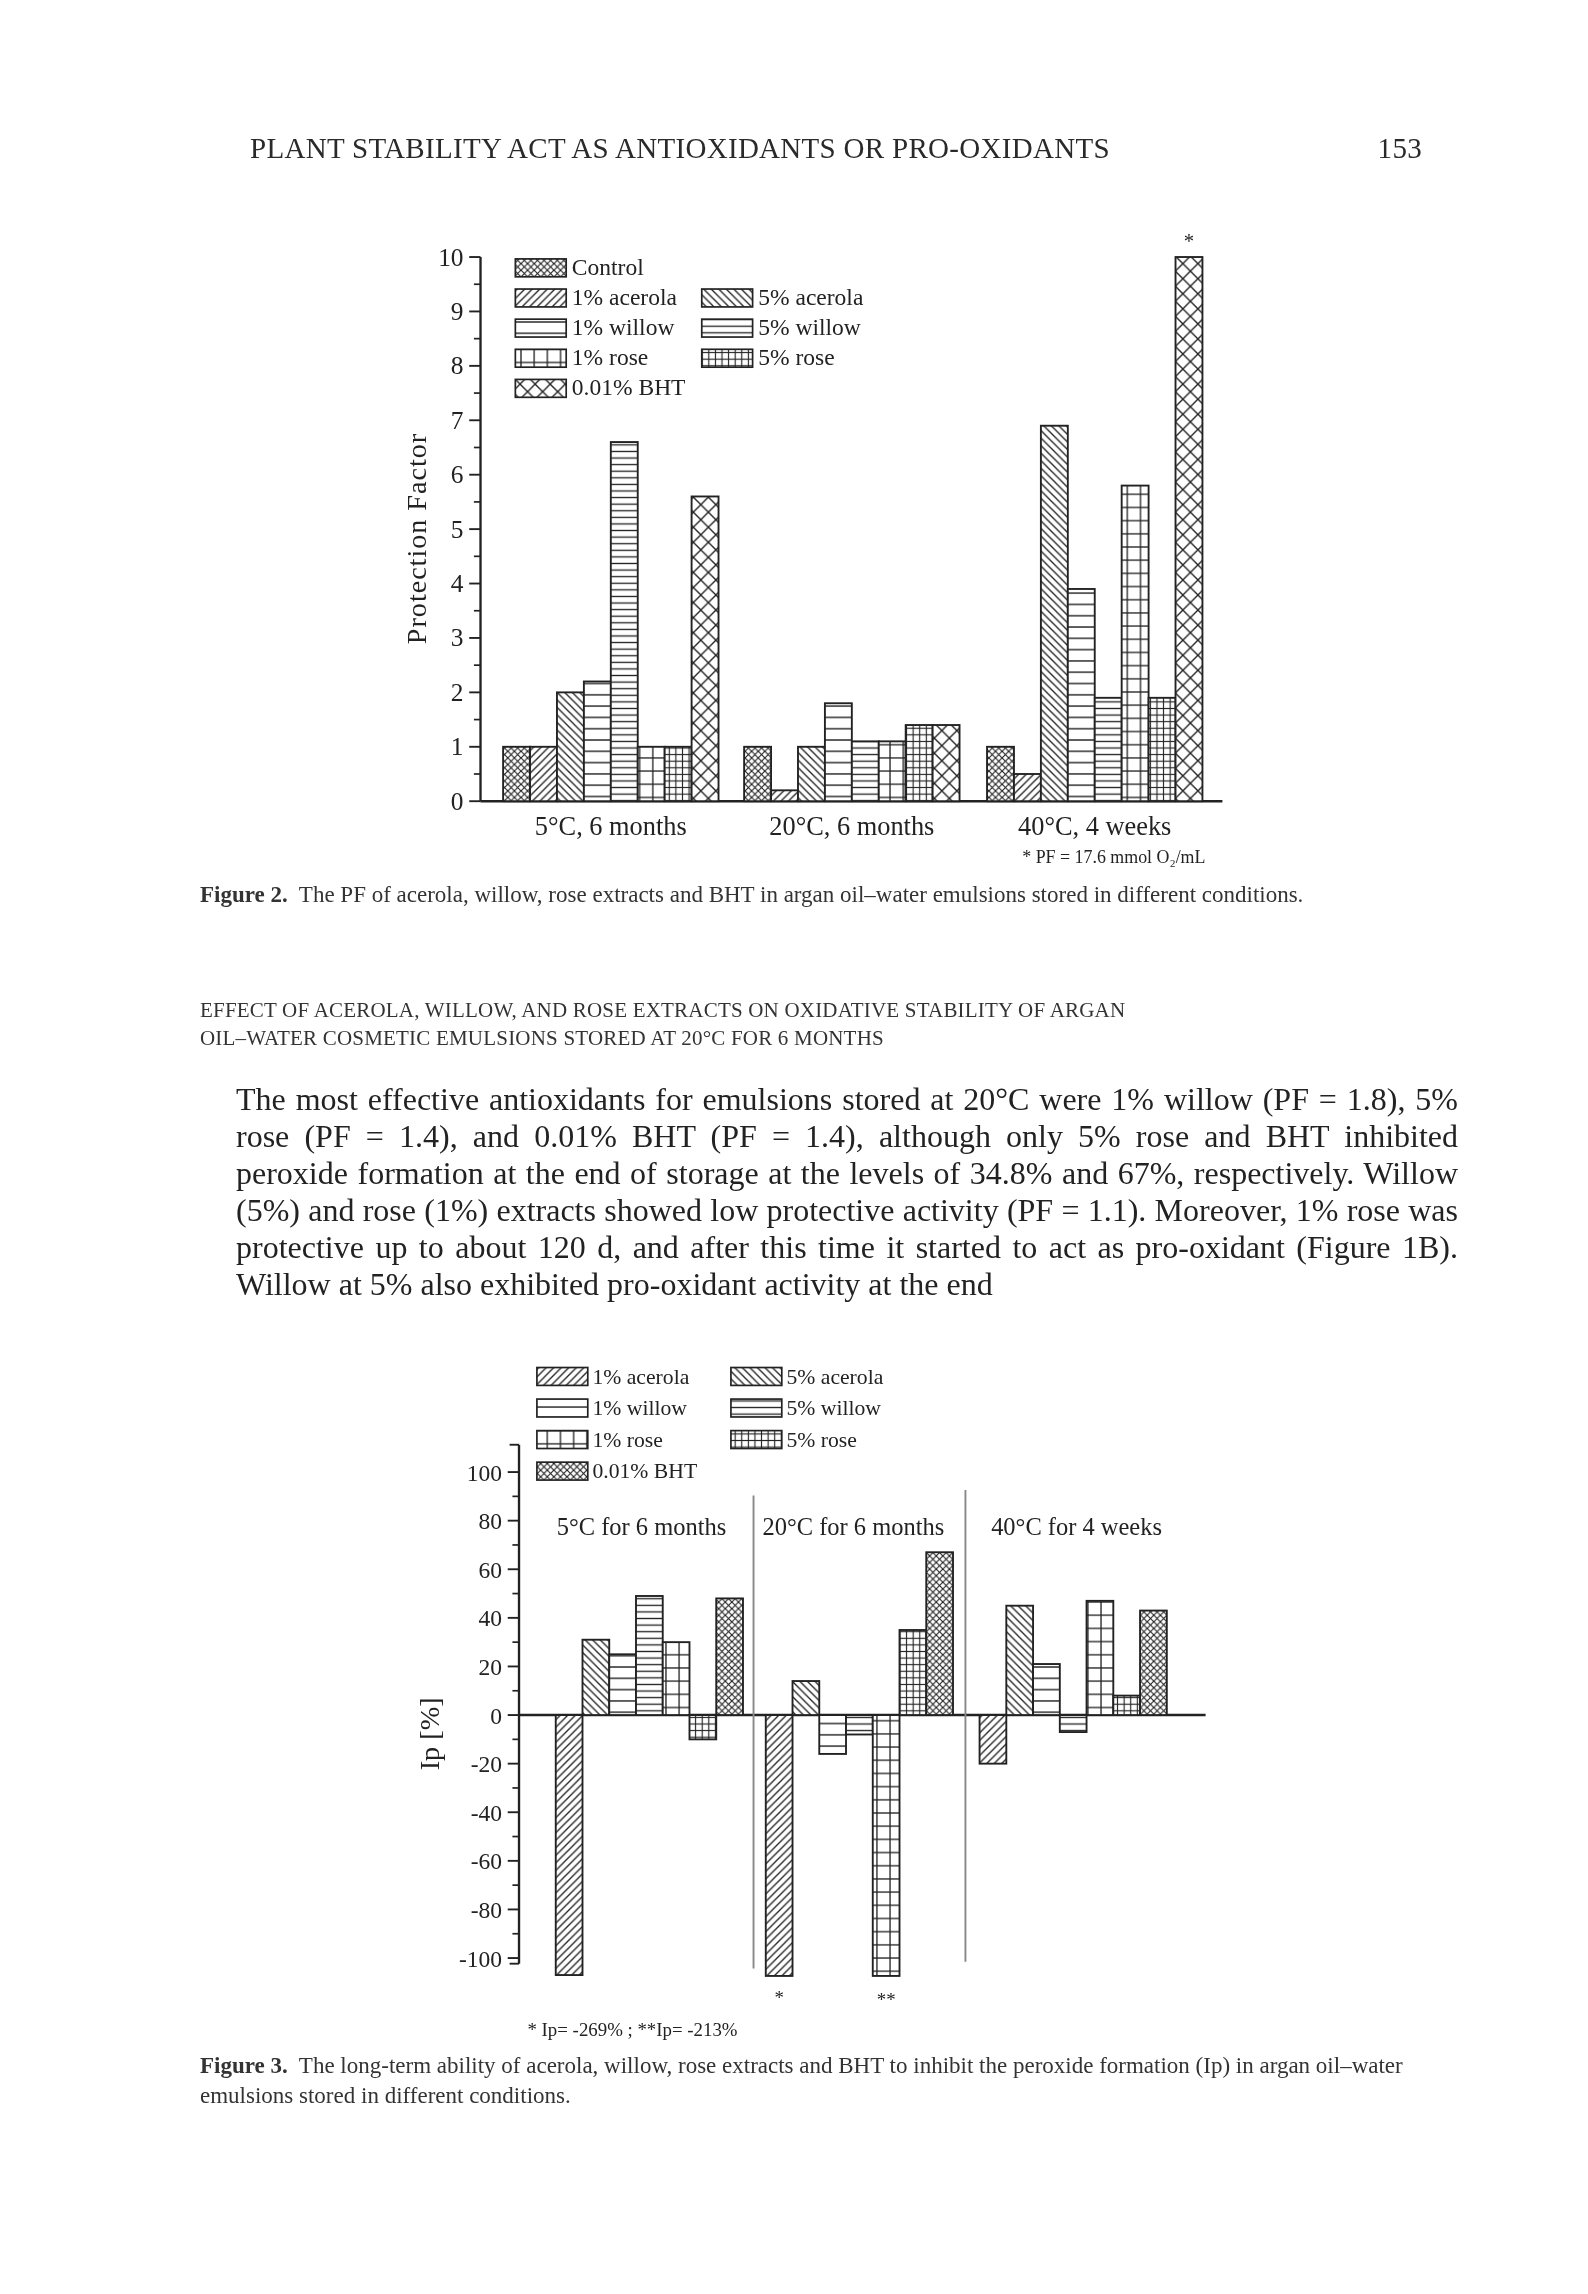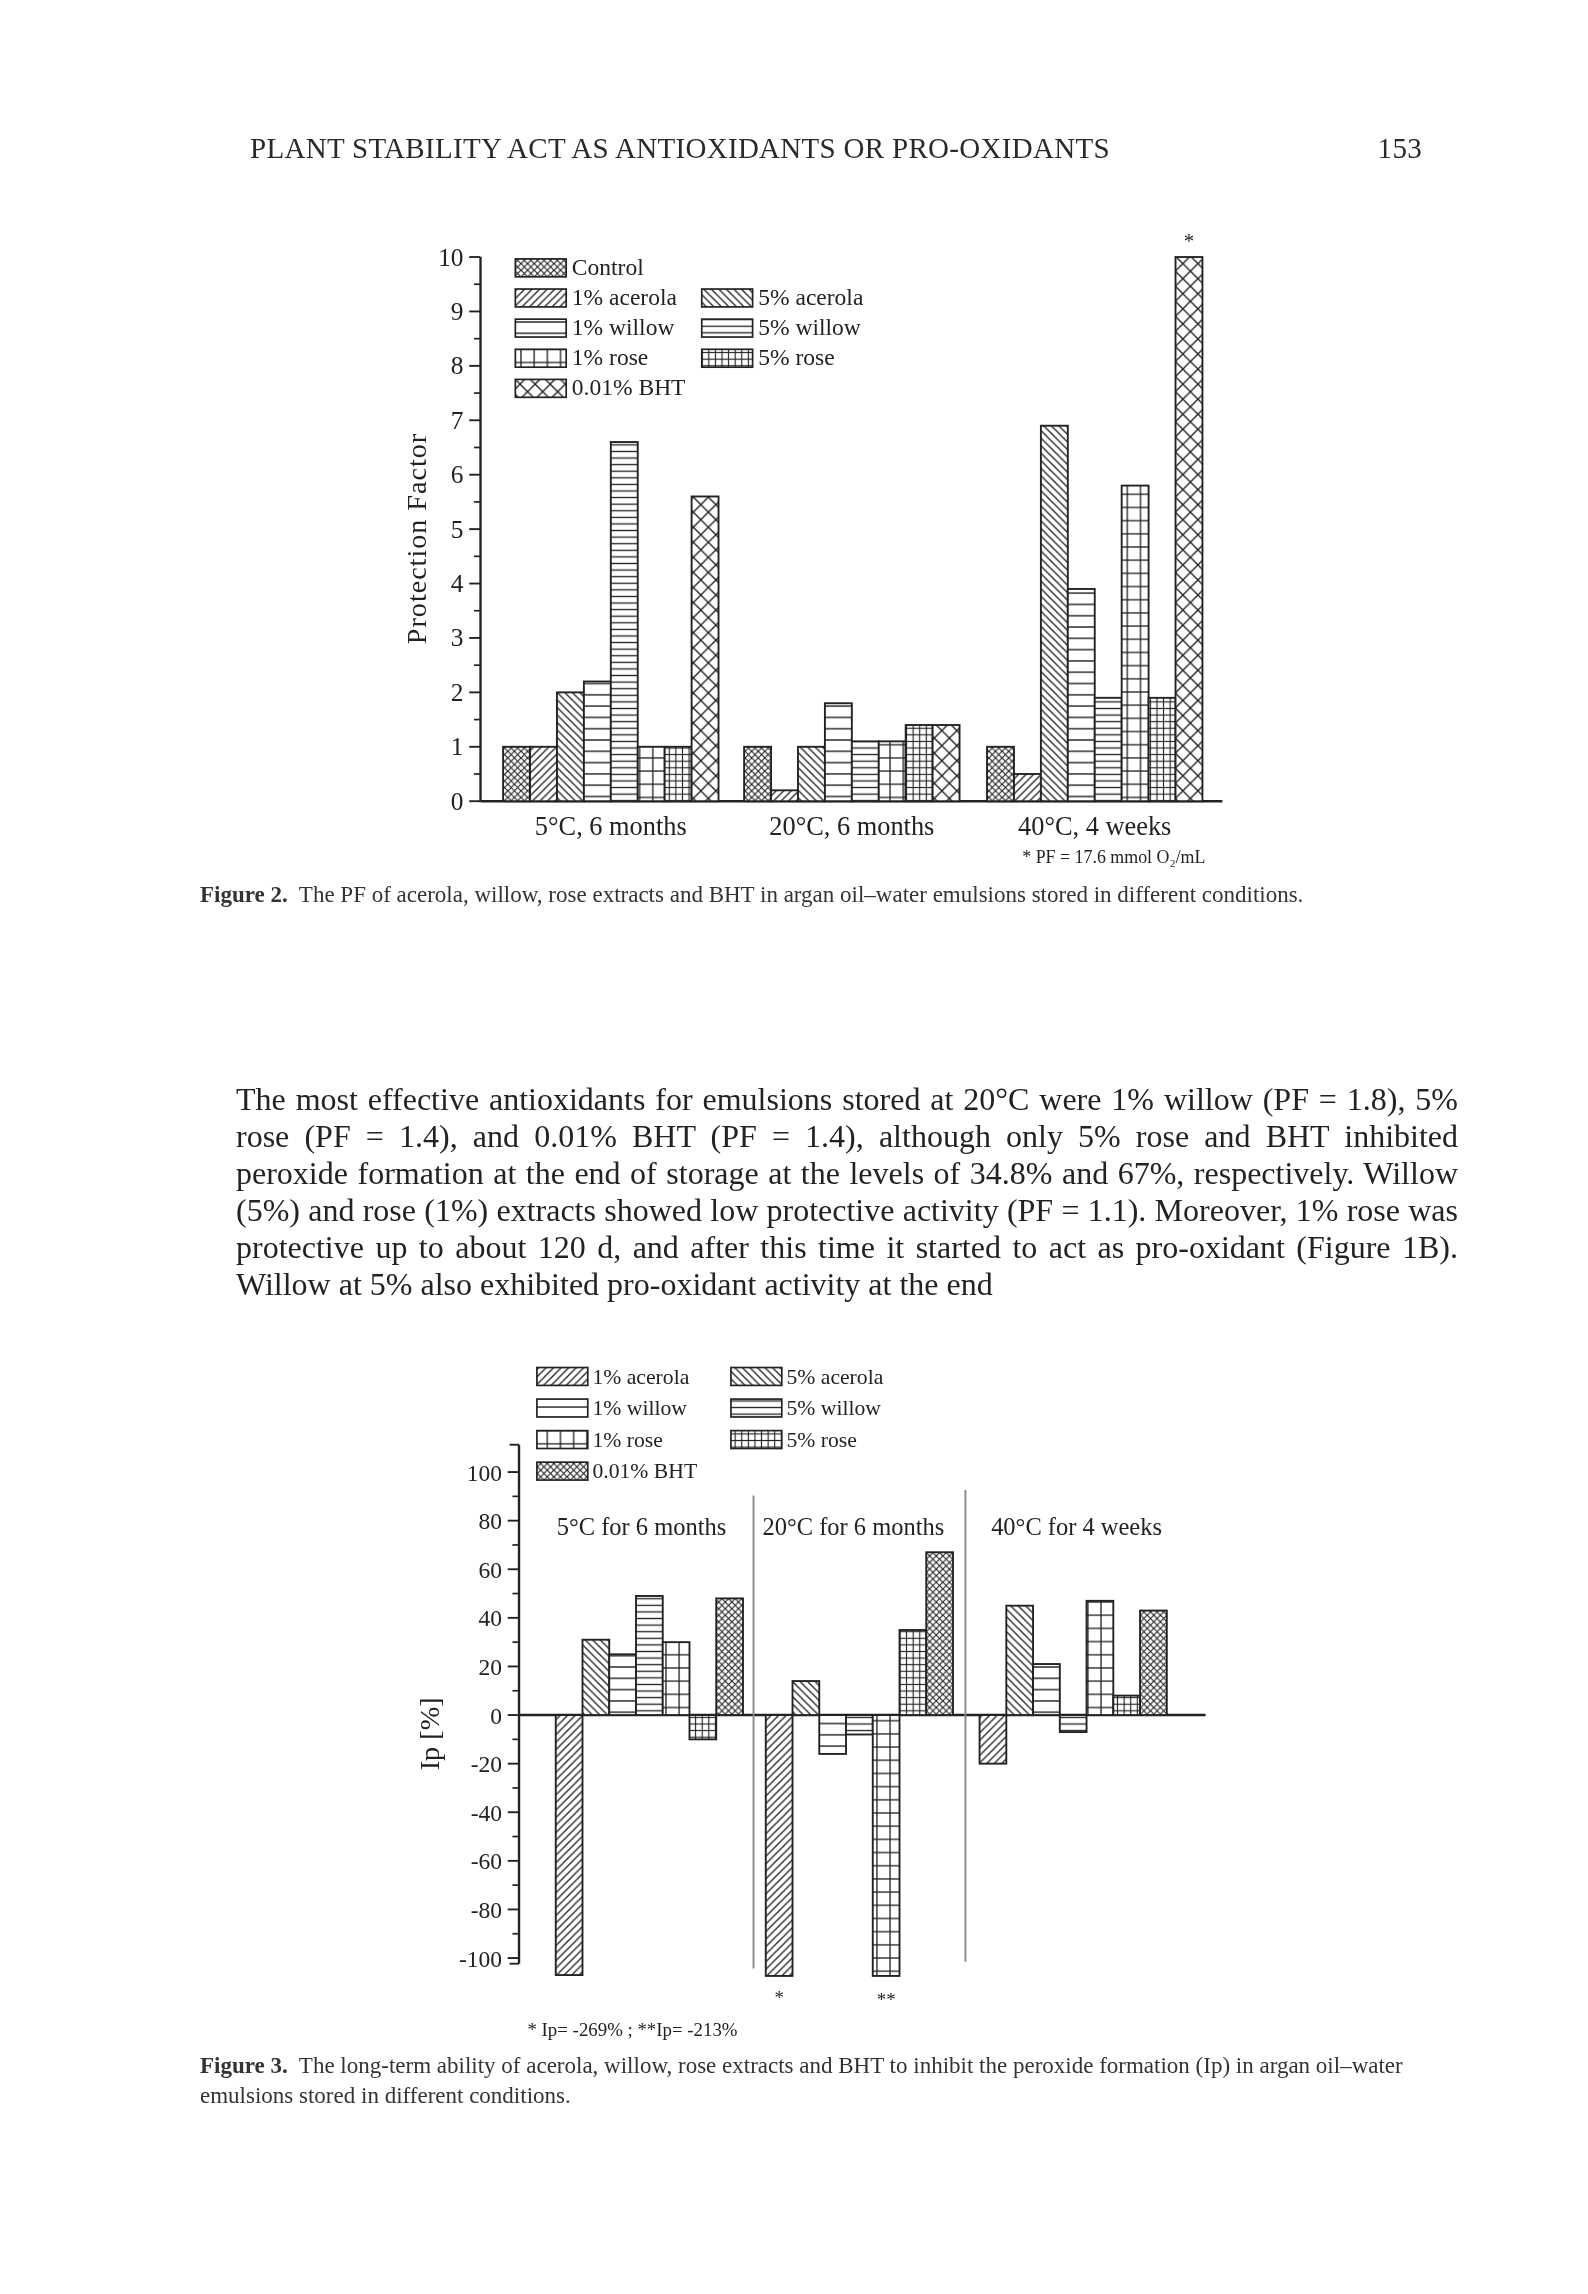--- a/index.html
+++ b/index.html
@@ -147,20 +147,22 @@
     <rect x="745" y="371" width="54" height="19" fill="url(#f2-grid-dense)" stroke="#222" stroke-width="1.8"></rect>
     <text x="805" y="388" font-size="25">5% rose</text>
   </svg>
 
 <div class="caption" style="top:880px;">
   <b>Figure 2.</b>&nbsp;
   <span>The PF of acerola, willow, rose extracts and BHT in argan oil–water emulsions stored in different conditions.</span>
 </div>
 
 <div class="section-head">
+  <div>EFFECT OF ACEROLA, WILLOW, AND ROSE EXTRACTS ON OXIDATIVE STABILITY OF ARGAN</div>
+  <div>OIL–WATER COSMETIC EMULSIONS STORED AT 20°C FOR 6 MONTHS</div>
 </div>
 
 <div class="body-text">
   <p>The most effective antioxidants for emulsions stored at 20°C were 1% willow (PF = 1.8), 5% rose (PF = 1.4), and 0.01% BHT (PF = 1.4), although only 5% rose and BHT inhibited peroxide formation at the end of storage at the levels of 34.8% and 67%, respectively. Willow (5%) and rose (1%) extracts showed low protective activity (PF = 1.1). Moreover, 1% rose was protective up to about 120 d, and after this time it started to act as pro-oxidant (Figure 1B). Willow at 5% also exhibited pro-oxidant activity at the end</p>
 </div>
 
 <svg id="fig3" width="1589" height="2072" viewBox="0 0 1687 2200">
     <defs>
       <pattern id="f3-fine-crosshatch" width="7" height="7" patternUnits="userSpaceOnUse">
         <rect width="7" height="7" fill="#fff"></rect>

